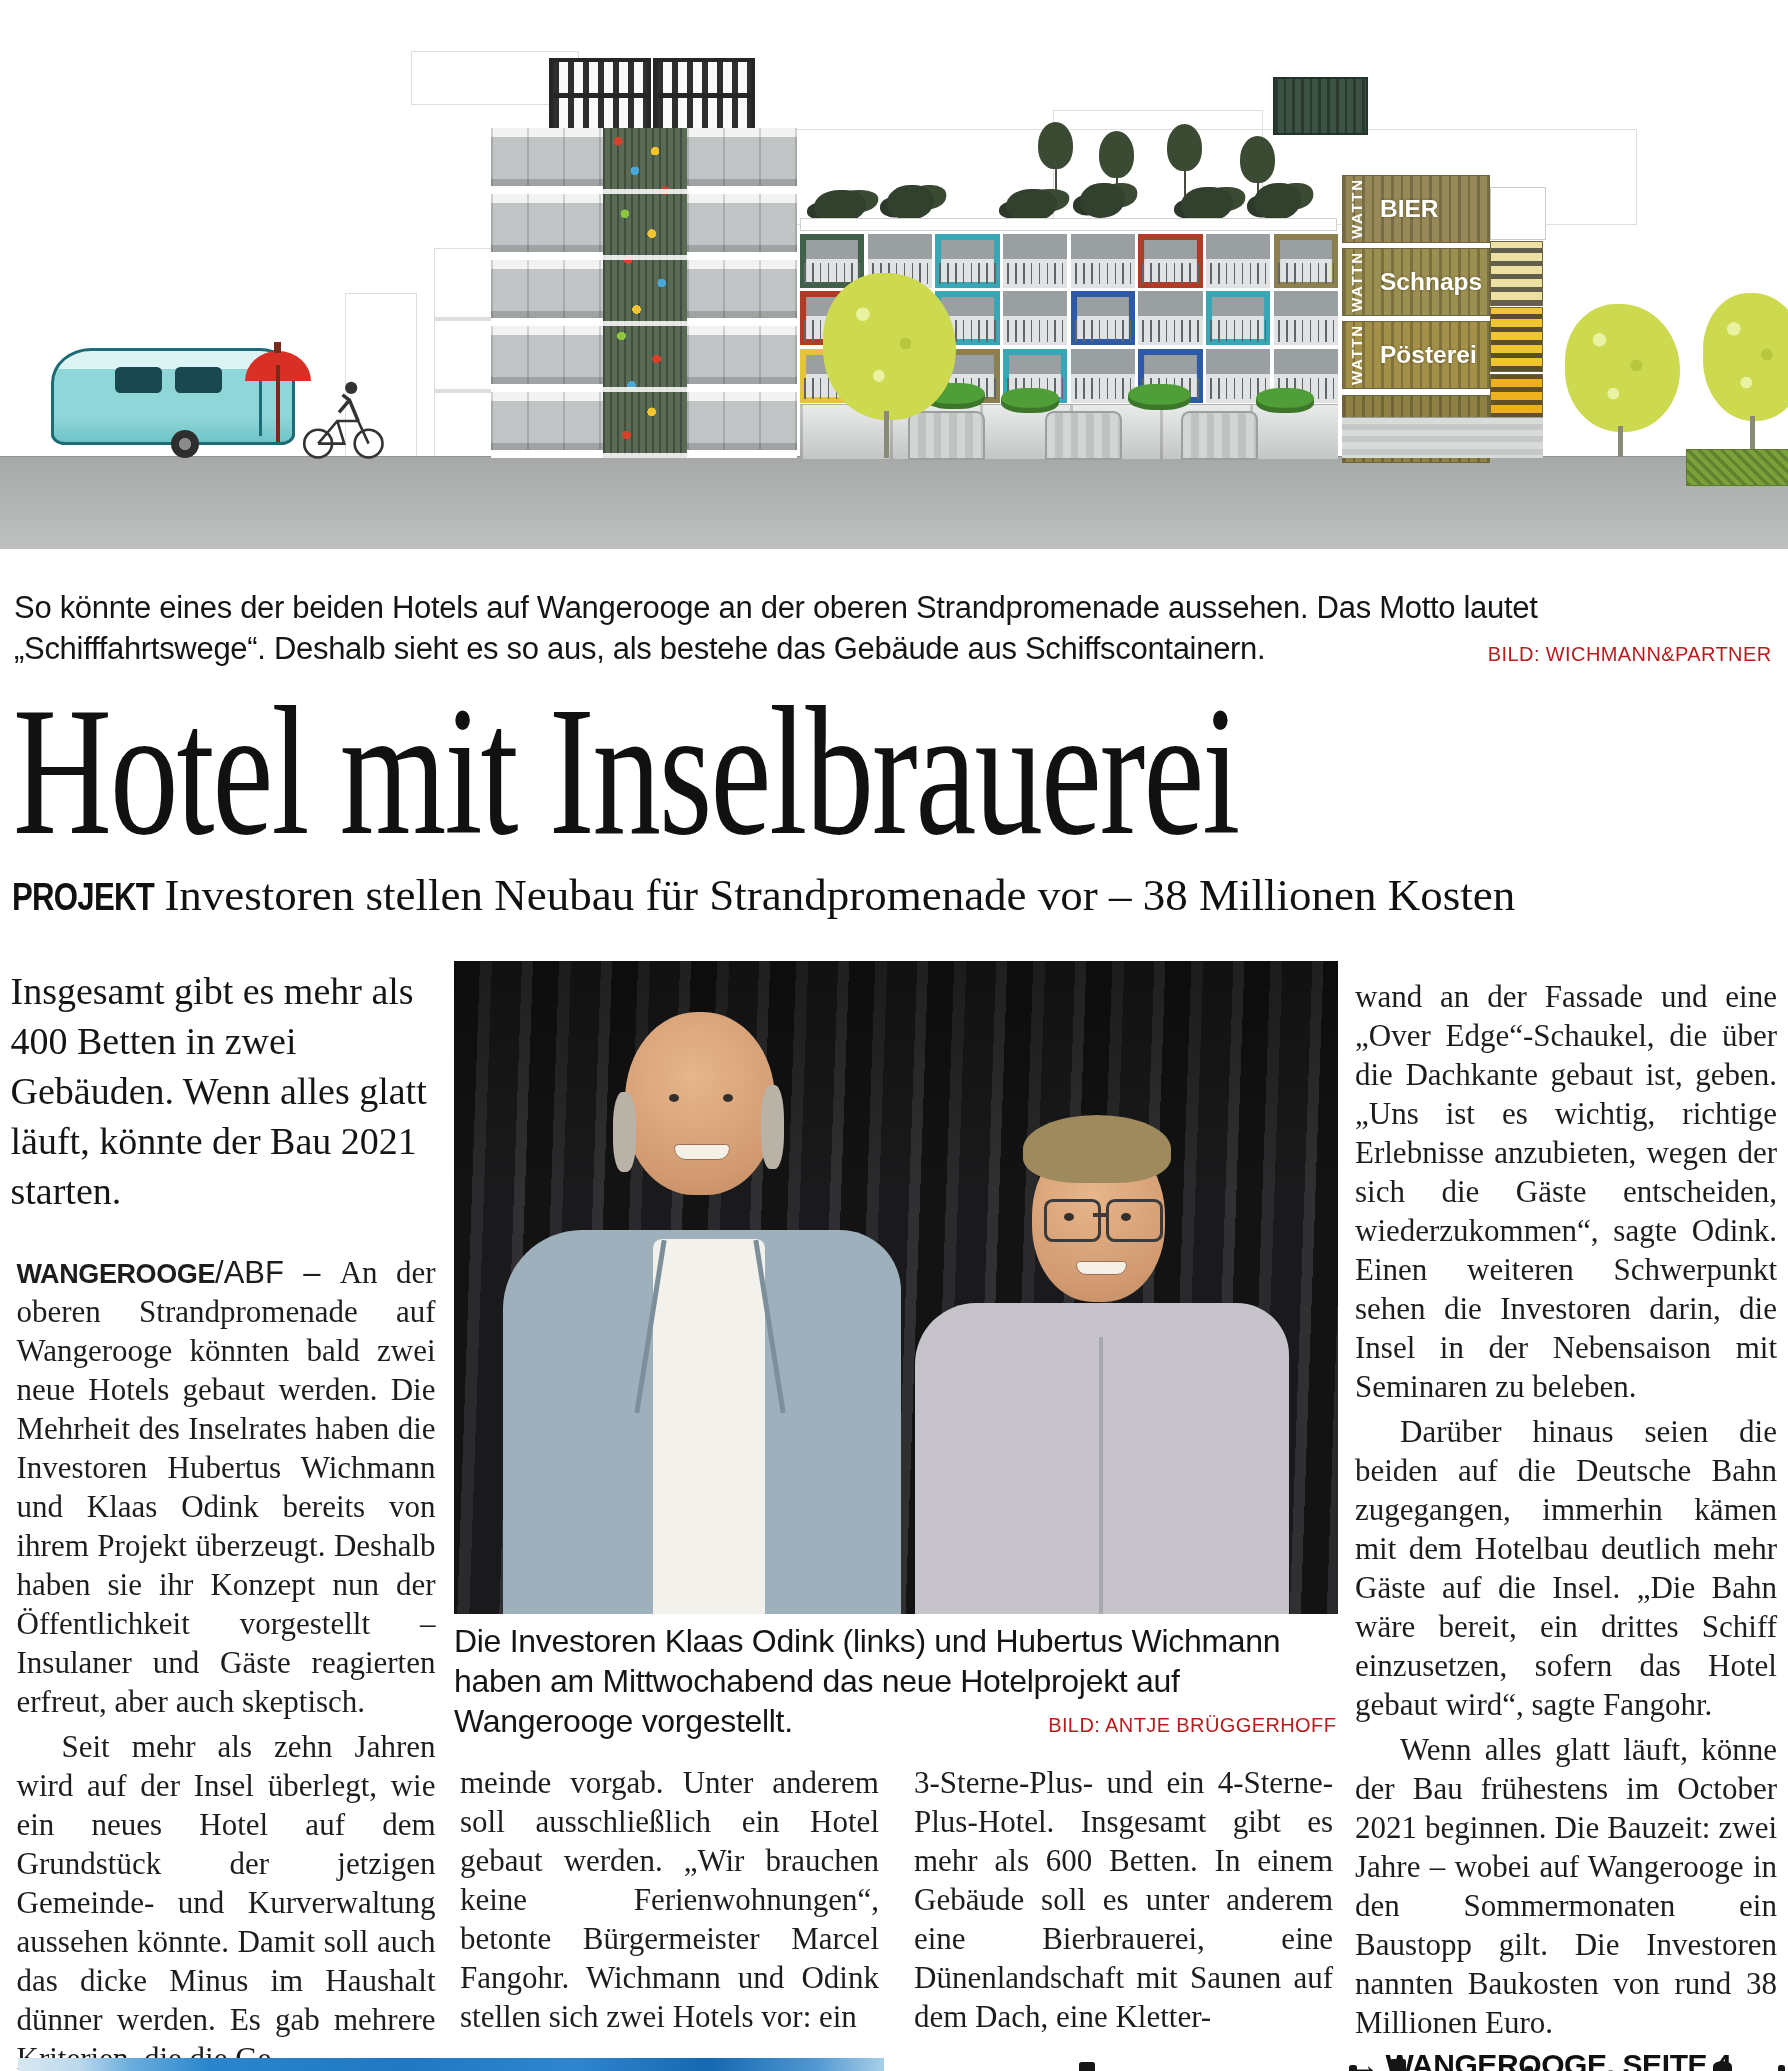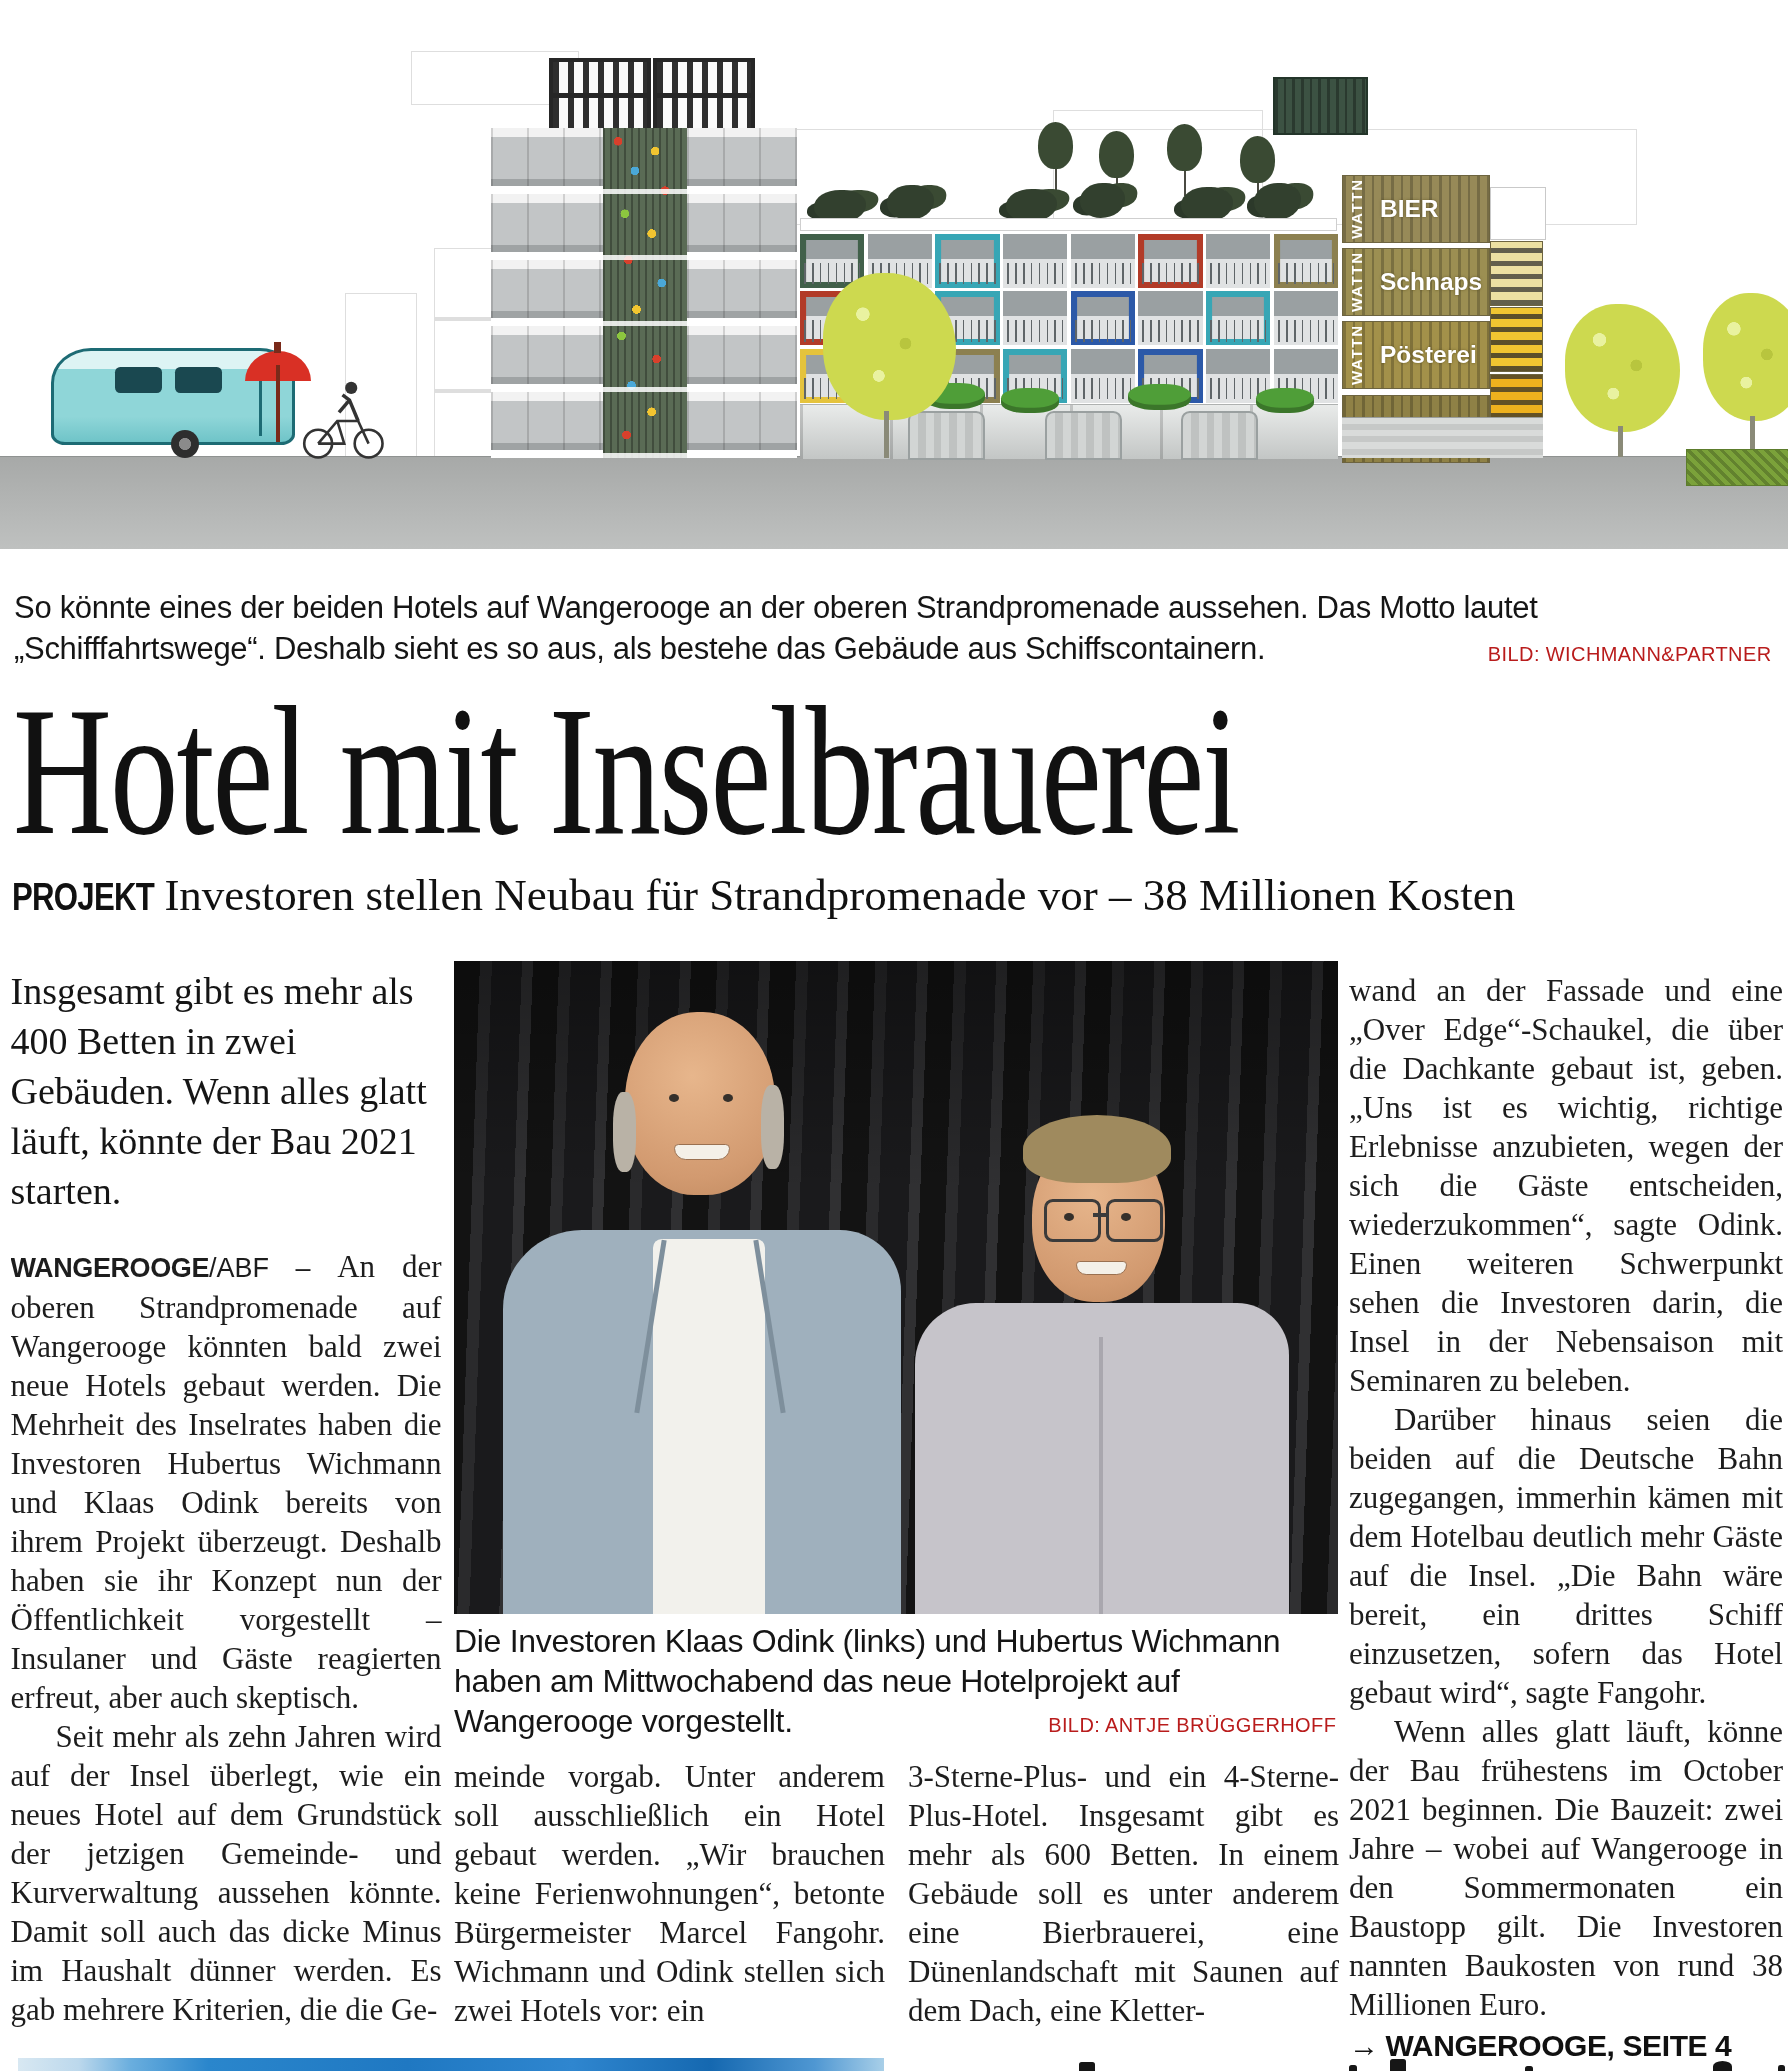--- a/index.html
+++ b/index.html
@@ -112,24 +112,24 @@
   .headline span{display:inline-block;white-space:nowrap;font-size:185px;line-height:1.05;
       letter-spacing:-2.6px;color:#111;transform:scaleX(.74);transform-origin:0 50%;}
   .kicker{left:12.2px;top:858px;width:1768px;white-space:nowrap;margin-top:11px;}
   .kicker .tag{display:inline-block;font:700 38px "Liberation Sans",sans-serif;color:#111;
       transform:scaleX(.82);transform-origin:0 80%;letter-spacing:-0.9px;margin-right:-24.5px;}
   .kicker .txt{font-size:45px;color:#111;}
 
   
   .lead{left:10.5px;top:966px;width:431px;font-size:38px;line-height:50px;color:#151515;}
   .bodycol{font-size:31px;line-height:39px;text-align:justify;color:#1d1d1d;}
-  .bodycol p{margin:0;}
+  .bodycol p{margin:6px;}
   .bodycol p.ind{text-indent:45px;}
   .dateline{font:700 27px "Liberation Sans",sans-serif;letter-spacing:-0.4px;}
-  .dateline-suffix{font-family:"Liberation Sans",sans-serif;font-size:27px;}
+  .dateline-suffix{font-family:"Liberation Sans",sans-serif;font-size:31px;}
   #col1{left:10.5px;top:1247px;width:431px;height:825px;overflow:hidden;}
   #col2{left:454px;top:1757px;width:431px;height:314px;overflow:hidden;}
   #col3{left:908px;top:1757px;width:431px;height:314px;overflow:hidden;}
   #col4{left:1349px;top:971px;width:434px;height:1101px;overflow:hidden;}
   .morelink{margin-top:5.2px;font:700 30px "Liberation Sans",sans-serif;letter-spacing:-0.4px;
       text-align:left;color:#111;}
   .morelink .arr{font-weight:400;margin-right:7px;}
 
   
   #photo{left:454px;top:961px;width:884px;height:653px;overflow:hidden;background:#1b1b1d;}

